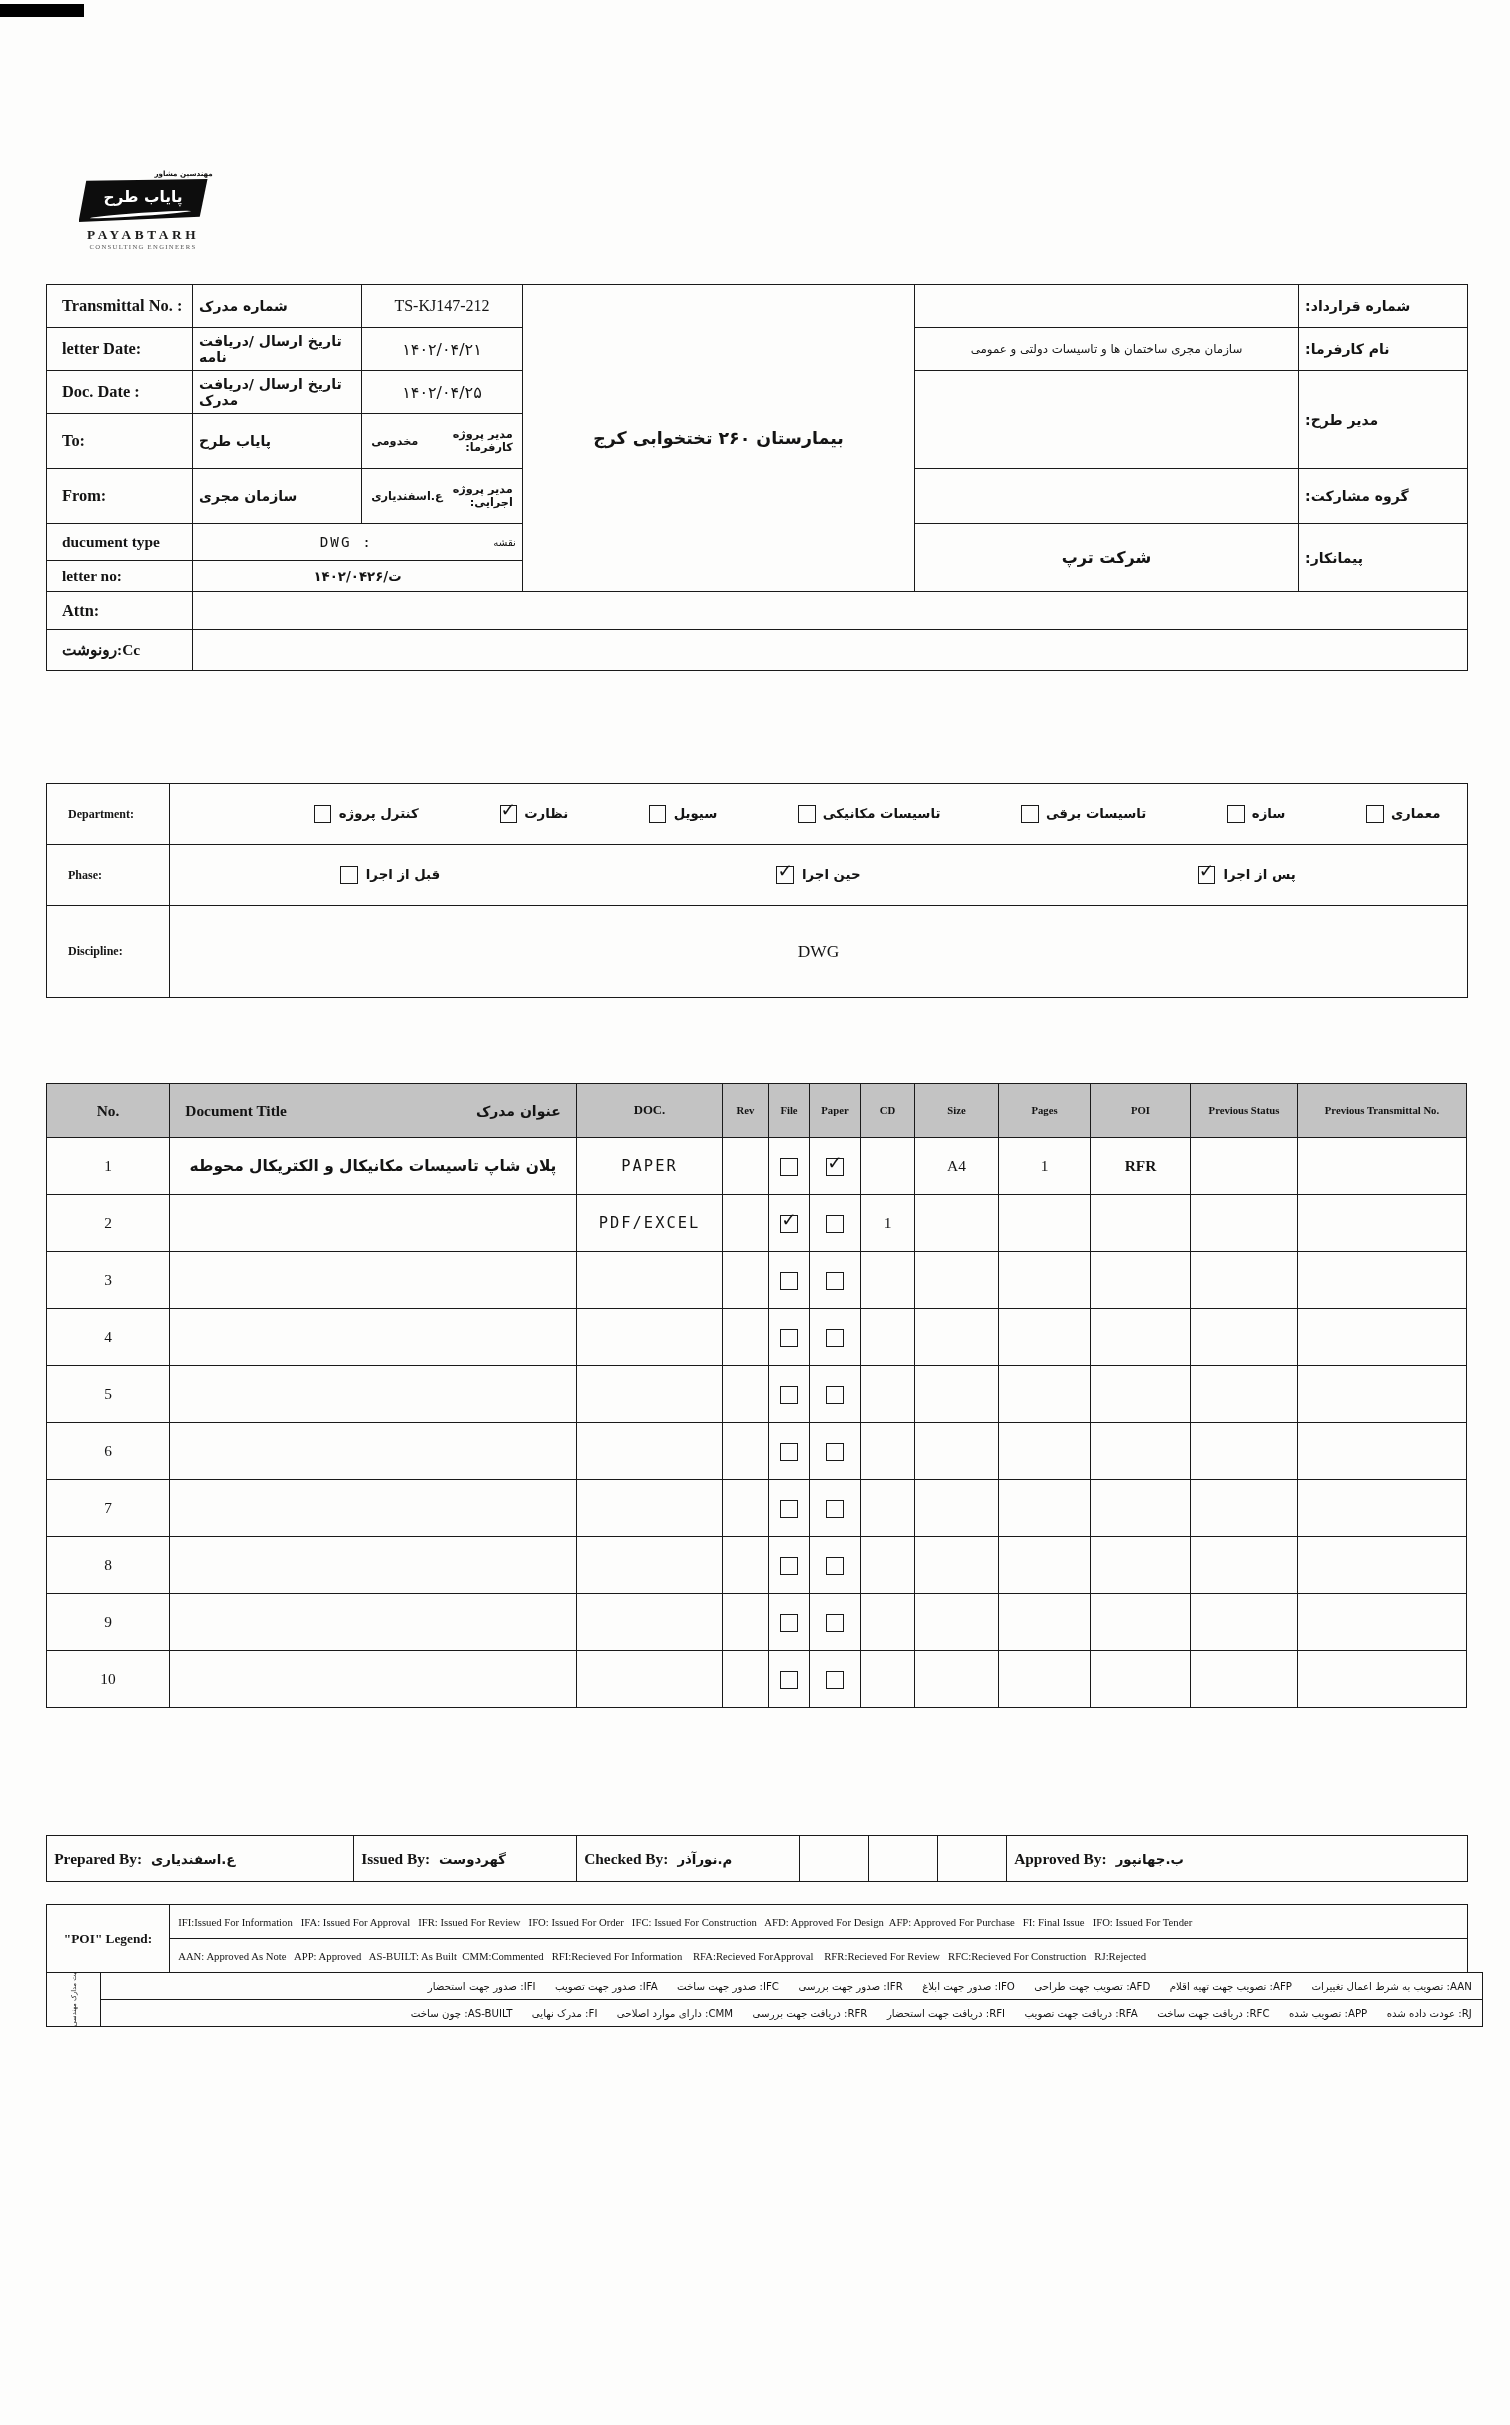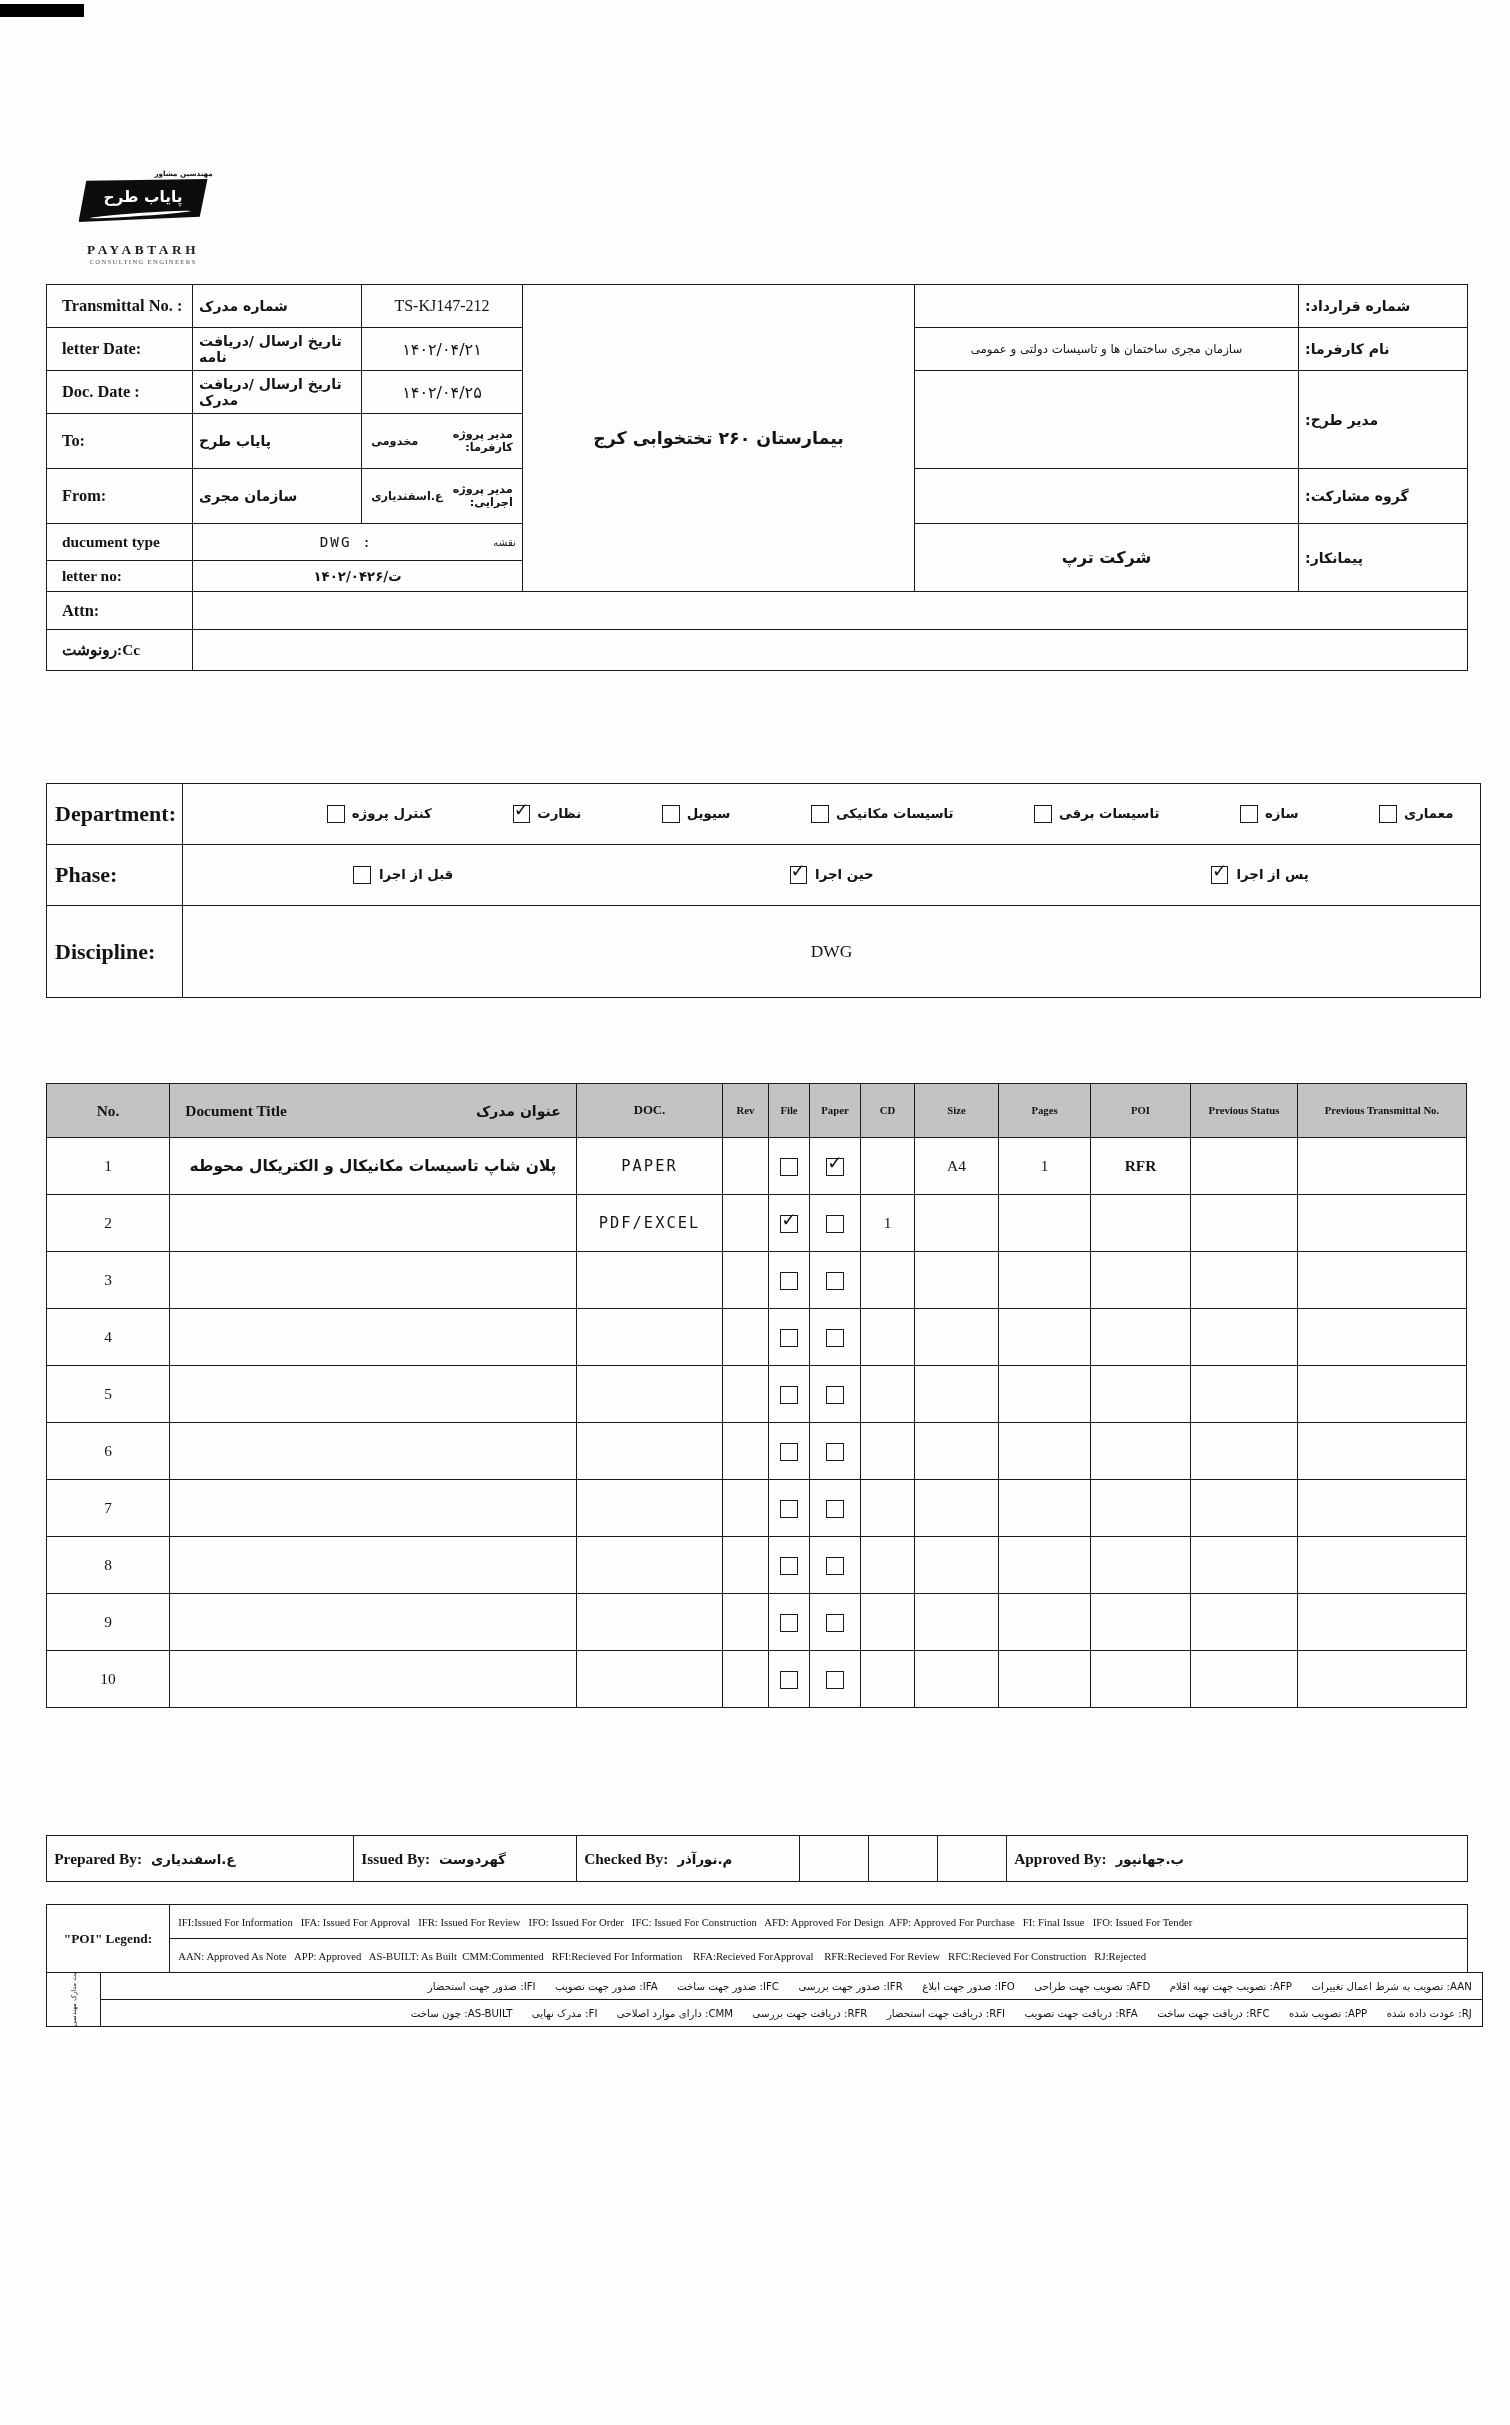--- a/index.html
+++ b/index.html
@@ -23,38 +23,38 @@
   .scan-artifact{position:absolute;left:0;top:4.1px;width:84px;height:13.3px;background:#000;}
   
   .logo{position:absolute;left:66px;top:169px;width:154px;text-align:center;}
   .logo-tagline{font-size:7.2px;text-align:right;padding-right:7.2px;font-weight:bold;}
   .logo-shape{margin:1px auto 0;width:129px;height:43px;background:#0d0d0d;
       clip-path:polygon(6% 4%, 100% 0, 94% 88%, 0 100%);
       display:flex;align-items:center;justify-content:center;position:relative;}
   .logo-fa{color:#fff;font-size:15.4px;font-weight:bold;padding-bottom:6.1px;}
   .logo-swoosh{position:absolute;left:9%;bottom:6.1px;width:78%;height:3.1px;background:#fff;
       transform:rotate(-4deg);border-radius:50%;}
-  .logo-en{font-size:13.3px;font-weight:bold;letter-spacing:3.6px;margin-top:20px;color:#1c1c1c;}
+  .logo-en{font-size:13.3px;font-weight:bold;letter-spacing:3.6px;margin-top:5px;color:#1c1c1c;}
   .logo-sub{font-size:6.7px;letter-spacing:1.3px;color:#555;}
   .doc-title{position:absolute;left:0;top:209px;width:1438px;text-align:center;
       font-size:21.5px;font-weight:bold;}
   
   .info-table{left:46px;top:284px;}
   .class-table{left:46px;top:783px;}
   .main-table{left:46px;top:1083px;}
   .sig-table{left:46px;top:1835px;}
   .legend-en-table{left:46px;top:1904px;}
   .legend-fa-table{left:46px;top:1972px;}
   
   .cb{display:inline-block;width:15.4px;height:15.4px;border:1.5px solid #1a1a1a;
       position:relative;vertical-align:middle;background:#fdfdfc;}
   .mark{position:absolute;left:0;top:-5.1px;width:100%;font-size:18.4px;line-height:18.4px;
       font-family:"DejaVu Sans", sans-serif;text-align:center;}
   
-  .cls-label{font-weight:bold;font-size:22px;padding-left:8px;}
+  .cls-label{font-weight:bold;font-size:12px;padding-left:21px;}
   .dept-row{display:flex;direction:rtl;justify-content:space-between;align-items:center;
       padding:0 20.5px 0 138px;}
   .phase-row{display:flex;direction:rtl;align-items:center;}
   .phase-item{flex:1;display:flex;justify-content:center;align-items:center;gap:8.2px;direction:rtl;}
   .cb-item{display:flex;align-items:center;gap:7.2px;direction:rtl;}
   .cb-label{font-family:"DejaVu Sans", sans-serif;font-size:13.3px;font-weight:bold;white-space:nowrap;}
   .disc-val{font-size:17.4px;text-align:center;}
   
   .hdr td{background:#c3c3c3;font-weight:bold;text-align:center;font-size:14.3px;}
   .hdr .sm{font-size:10.7px;line-height:1.25;}

